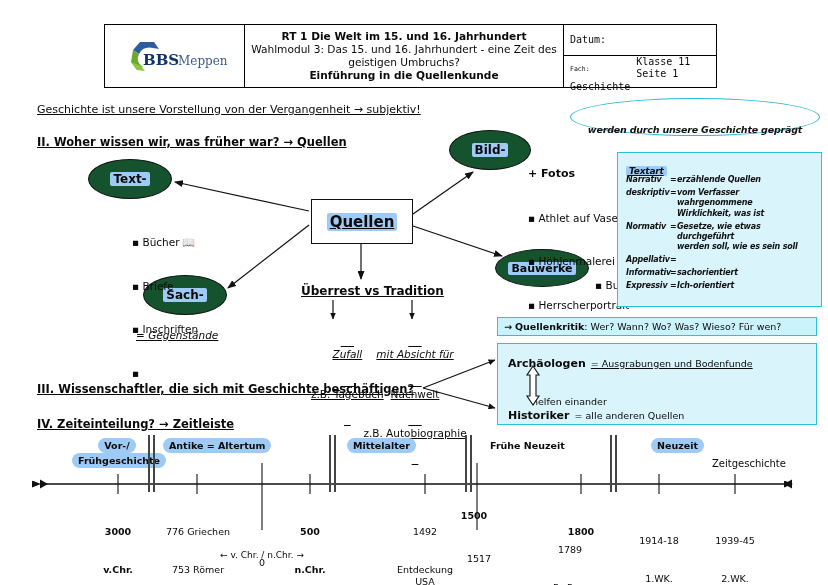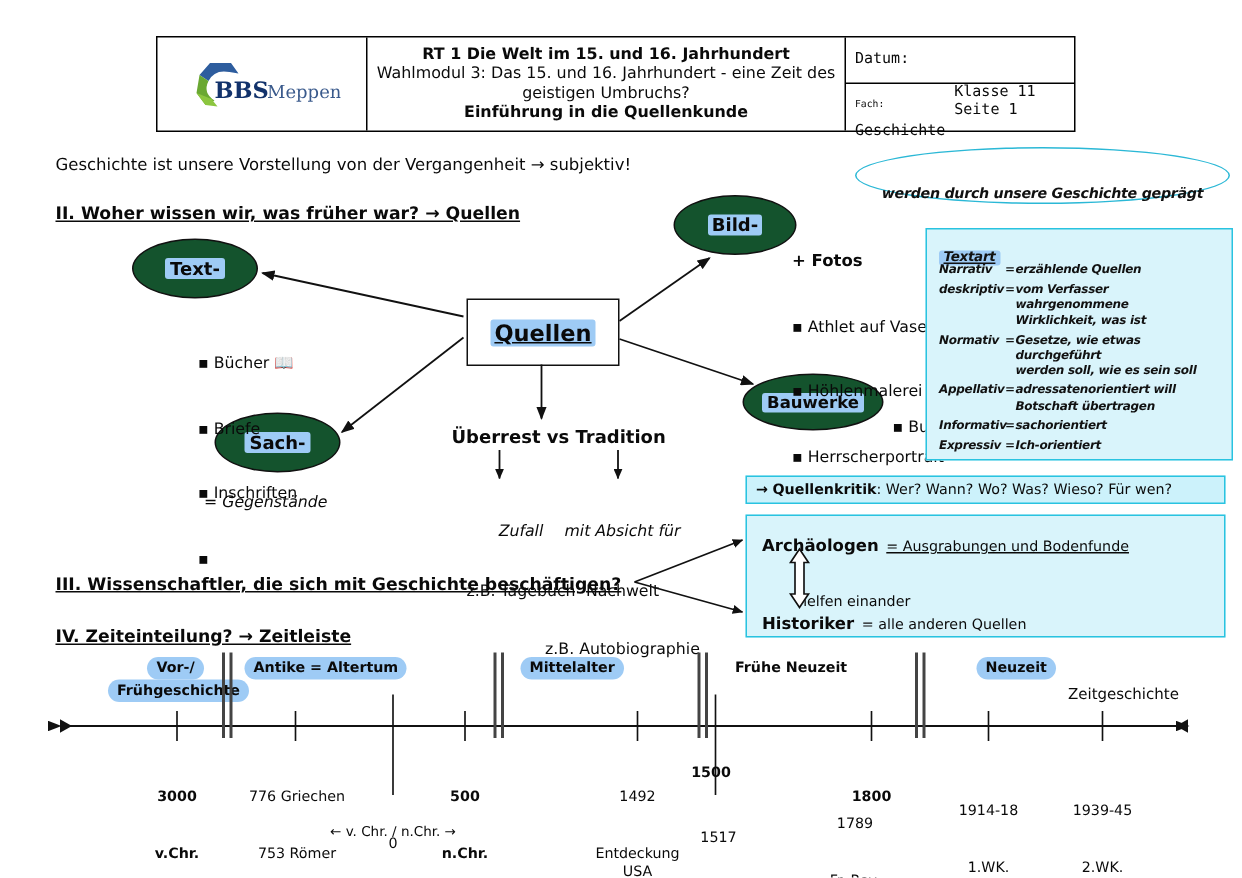--- a/index.html
+++ b/index.html
@@ -23,21 +23,21 @@
   .hdr-right{width:152px;box-sizing:border-box;display:flex;flex-direction:column;}
   .hdr-r-top{height:50%;border-bottom:1px solid #000;box-sizing:border-box;
              display:flex;align-items:center;padding-left:6px;}
   .hdr-r-bot{height:50%;box-sizing:border-box;padding-left:6px;
              display:flex;justify-content:flex-start;}
   .mono{font-family:"DejaVu Sans Mono", monospace;font-size:10px;line-height:12px;}
   .mono.sm{font-size:6.5px;}
   .logo-svg{display:block;}
 
   
-  .t{position:absolute;white-space:pre;line-height:1.25;}
+  .t{position:absolute;white-space:pre;line-height:1.25;text-decoration:underline;}
   .b{font-weight:bold;}
   .i{font-style:italic;}
   .u{text-decoration:underline;}
 
   
   .hl{background:#9ecbf5;padding:0 3px;border-radius:2px;}
 
   
   .ell{position:absolute;border:1.6px solid #111;border-radius:50%;
        display:flex;align-items:center;justify-content:center;background:#14532d;}
@@ -205,22 +205,20 @@
       </div>
       <div class="row">
         <div class="k">Normativ</div>
         <div class="eq">=</div>
         <div class="v" style="white-space:pre-line;">Gesetze, wie etwas durchgeführt
 werden soll, wie es sein soll</div>
       </div>
       <div class="row">
         <div class="k">Appellativ</div>
         <div class="eq">=</div>
-        <div class="v" style="white-space:pre-line;">adressatenorientiert will
-Botschaft übertragen</div>
       </div>
       <div class="row">
         <div class="k">Informativ</div>
         <div class="eq">=</div>
         <div class="v">sachorientiert</div>
       </div>
       <div class="row">
         <div class="k">Expressiv</div>
         <div class="eq">=</div>
         <div class="v">Ich-orientiert</div>

